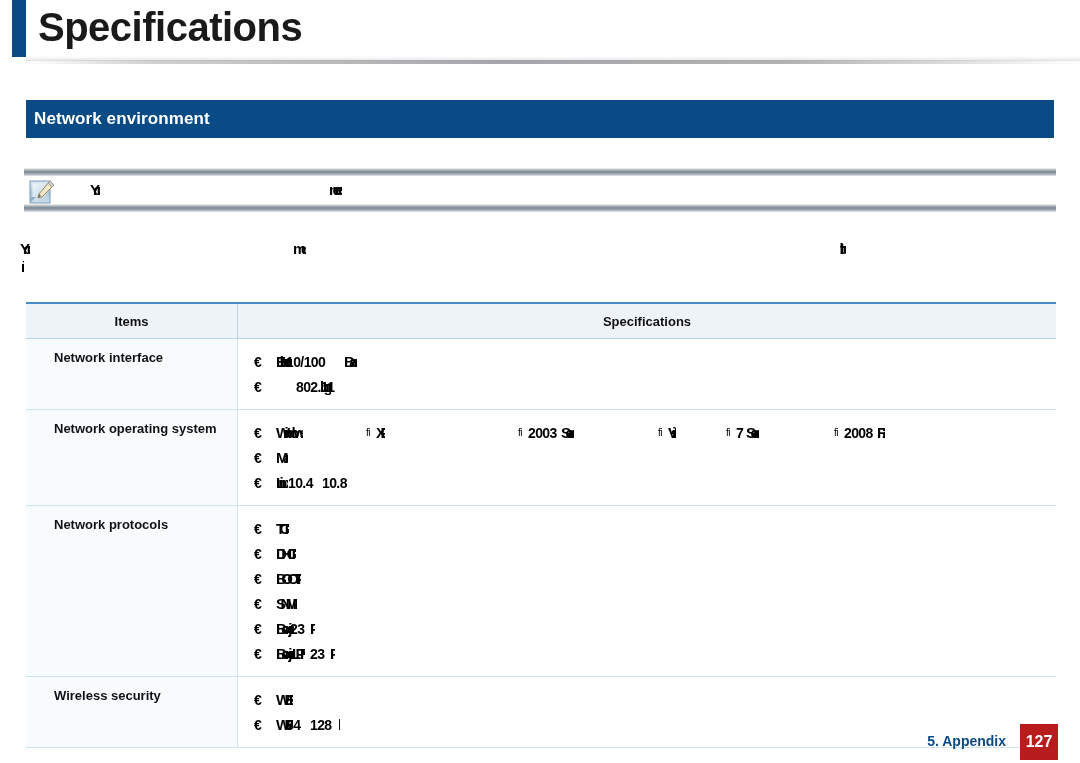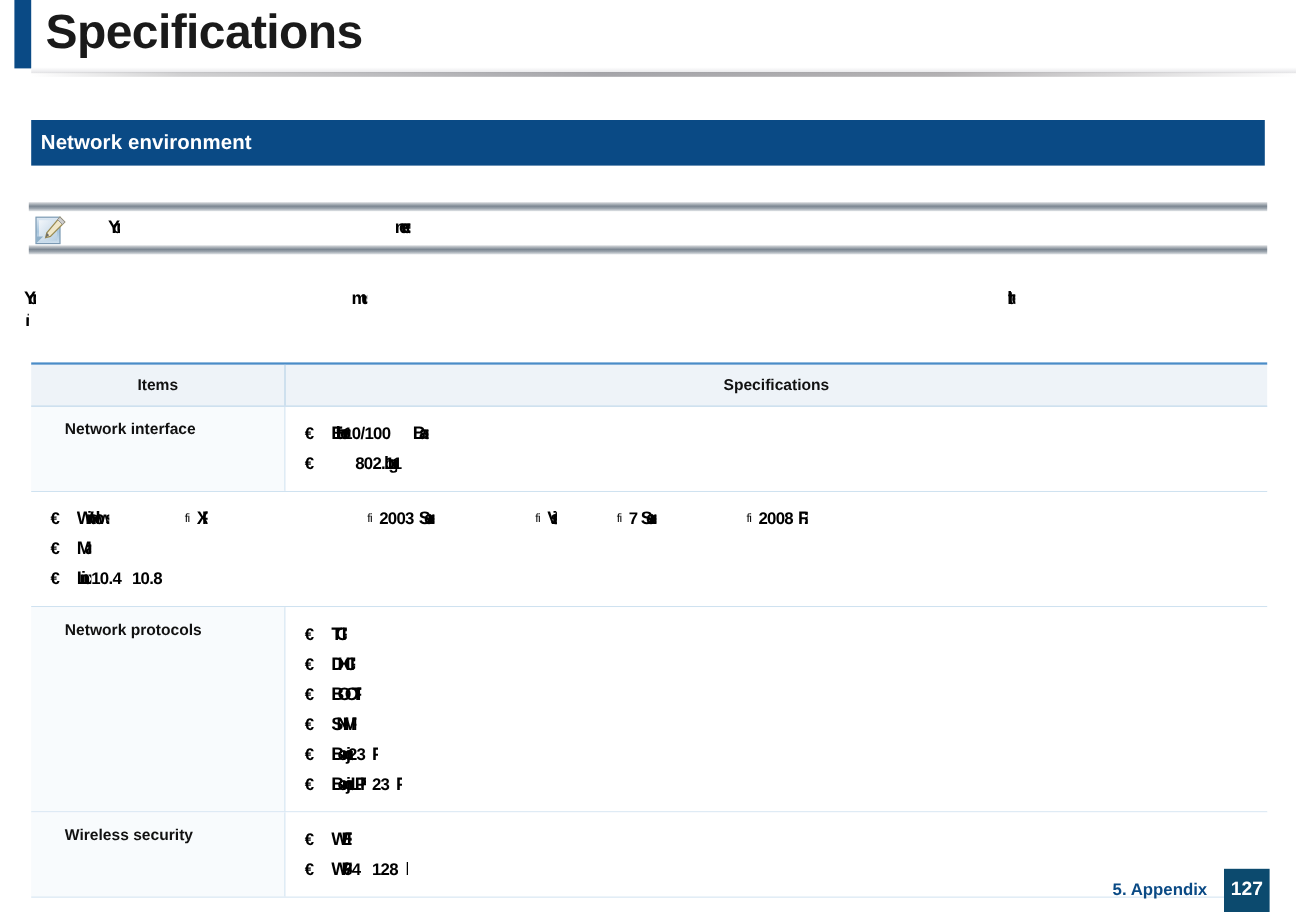--- a/index.html
+++ b/index.html
@@ -235,21 +235,21 @@
     right: 74px; top: 9px;
     font-size: 14px;
     font-weight: bold;
     color: #0a4a85;
     white-space: nowrap;
   }
   .footer-pagebadge {
     position: absolute;
     right: 22px; top: 0;
     width: 38px; height: 36px;
-    background: #0c4a6e;
+    background: #b91c1c;
     color: #ffffff;
     font-size: 16px;
     font-weight: bold;
     display: flex;
     align-items: center;
     justify-content: center;
   }
 </style>
 </head>
 <body>
@@ -330,20 +330,23 @@
       <div class="table-row">
         <div class="cell-items">
           <div class="item-label">Network interface</div>
         </div>
         <div class="cell-specs">
           <div class="spec-line"><span class="bullet-euro">€</span><span class="spec-seg" style="left: 22px;"><span class="glyph-blob">Ethernet</span></span><span class="spec-seg" style="left: 32px;"><span class="plain-num">10/100</span></span><span class="spec-seg" style="left: 90px;"><span class="glyph-blob">Base</span></span></div>
           <div class="spec-line"><span class="bullet-euro">€</span><span class="spec-seg" style="left: 22px; margin-left: 20px;"><span class="plain-num">802.11</span></span><span class="spec-seg" style="left: 66px;"><span class="glyph-blob">bgn</span></span></div>
         </div>
       </div>
       <div class="table-row">
+        <div class="cell-items">
+          <div class="item-label">Network operating system</div>
+        </div>
         <div class="cell-specs">
           <div class="spec-line"><span class="bullet-euro">€</span><span class="spec-seg" style="left: 22px;"><span class="glyph-blob">Windows</span></span><span class="spec-seg" style="left: 112px;"><span class="lig">fi</span></span><span class="spec-seg" style="left: 122px;"><span class="glyph-blob">XP</span></span><span class="spec-seg" style="left: 264px;"><span class="lig">fi</span></span><span class="spec-seg" style="left: 274px;"><span class="plain-num">2003</span></span><span class="spec-seg" style="left: 307px;"><span class="glyph-blob">Server</span></span><span class="spec-seg" style="left: 404px;"><span class="lig">fi</span></span><span class="spec-seg" style="left: 414px;"><span class="glyph-blob">Vista</span></span><span class="spec-seg" style="left: 472px;"><span class="lig">fi</span></span><span class="spec-seg" style="left: 482px;"><span class="plain-num">7</span></span><span class="spec-seg" style="left: 492px;"><span class="glyph-blob">Server</span></span><span class="spec-seg" style="left: 580px;"><span class="lig">fi</span></span><span class="spec-seg" style="left: 590px;"><span class="plain-num">2008</span></span><span class="spec-seg" style="left: 623px;"><span class="glyph-blob">R2</span></span></div>
           <div class="spec-line"><span class="bullet-euro">€</span><span class="spec-seg" style="left: 22px;"><span class="glyph-blob">Mac</span></span></div>
           <div class="spec-line"><span class="bullet-euro">€</span><span class="spec-seg" style="left: 22px;"><span class="glyph-blob">Linux</span></span><span class="spec-seg" style="left: 34px;"><span class="plain-num">10.4</span></span><span class="spec-seg" style="left: 64px;"><span class="glyph-blob">-</span></span><span class="spec-seg" style="left: 68px;"><span class="plain-num">10.8</span></span></div>
         </div>
       </div>
       <div class="table-row">
         <div class="cell-items">
           <div class="item-label">Network protocols</div>
         </div>

